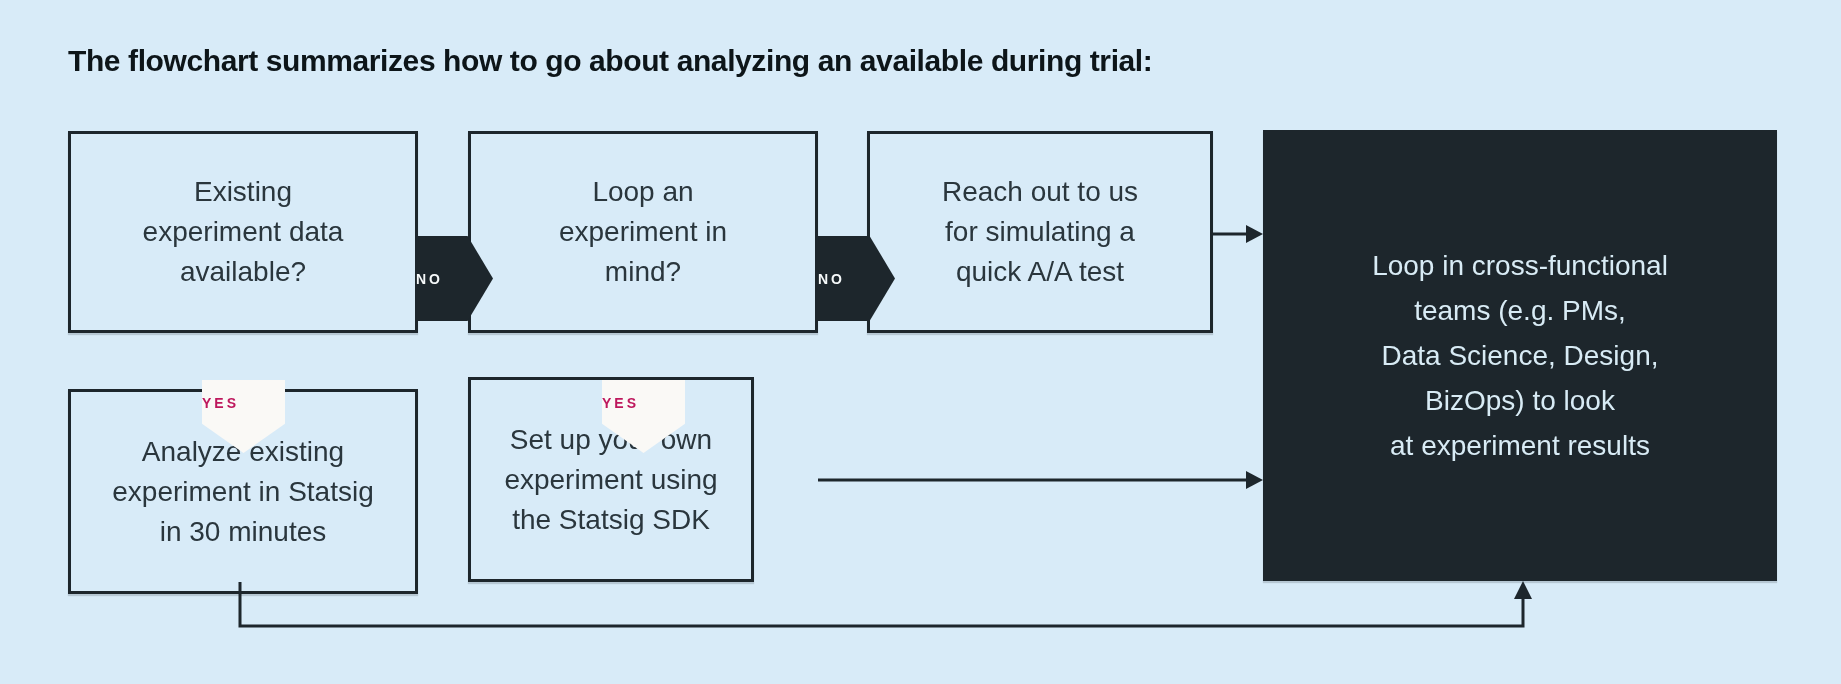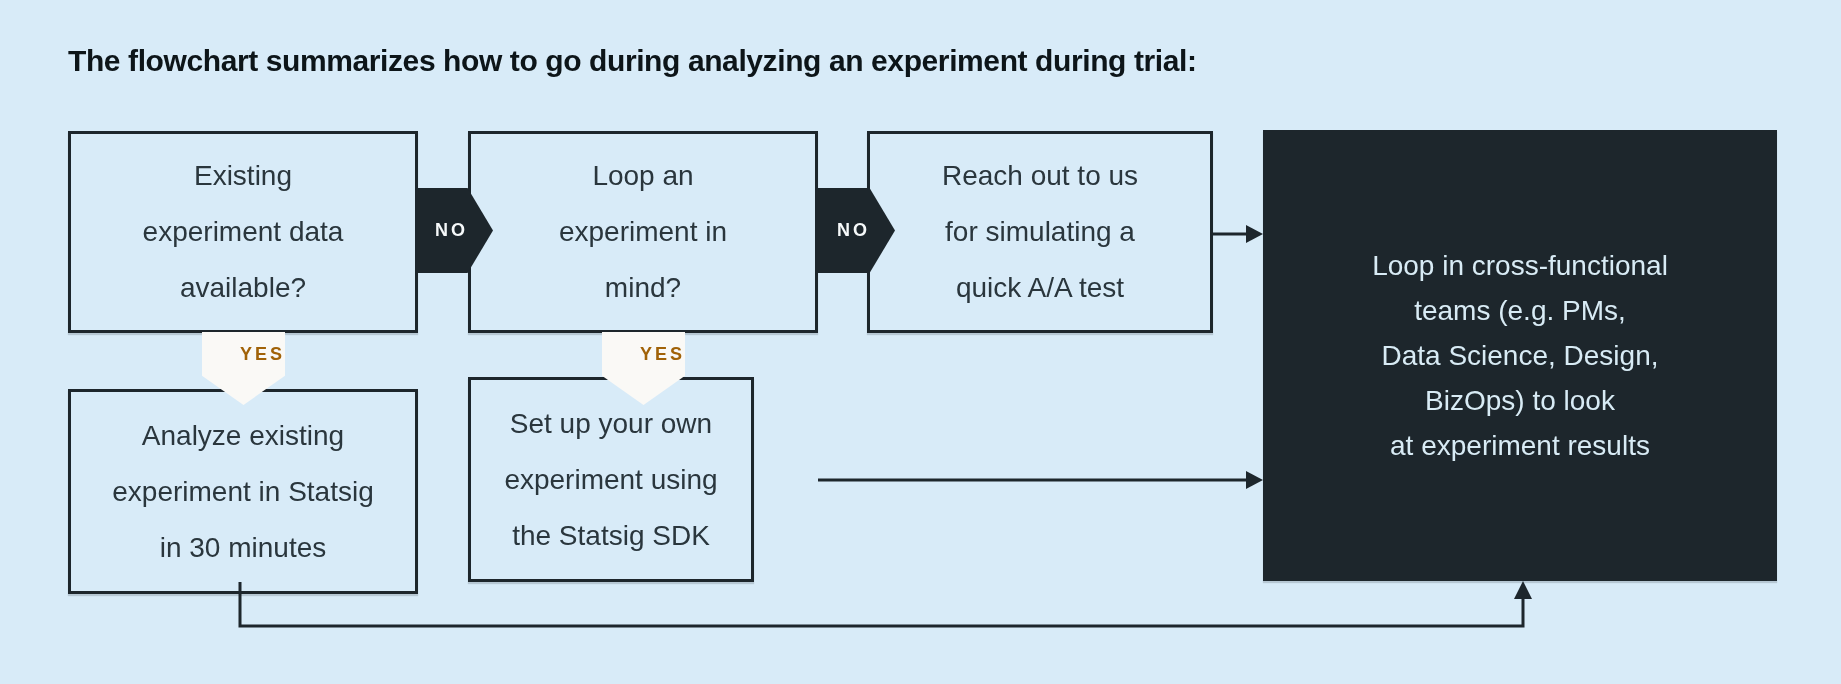--- a/index.html
+++ b/index.html
@@ -28,66 +28,67 @@
     display: flex;
     align-items: center;
     justify-content: center;
     box-shadow: 0 2px 1px rgba(29, 38, 44, 0.18);
     z-index: 1;
   }
   .node-text {
     white-space: pre-line;
     text-align: center;
     font-size: 28px;
-    line-height: 56px;
+    line-height: 40px;
     color: #2a363d;
   }
   .node.dark { background: #1d262c; border-color: #1d262c; }
   .node.dark .node-text { color: #d8ebf5; line-height: 45px; }
 
   .tag {
     position: absolute;
     display: flex;
     align-items: center;
-    justify-content: flex-end;
+    justify-content: flex-start;
     font-weight: 700;
-    font-size: 18px;
+    font-size: 14px;
     letter-spacing: 3px;
     z-index: 3;
+    margin-top: 48px;
   }
   .tag-no {
     background: #1d262c;
     color: #f6f9fa;
     clip-path: polygon(0 0, 67% 0, 100% 50%, 67% 100%, 0 100%);
     padding-right: 25px;
     box-sizing: border-box;
   }
   .tag-yes {
     background: #faf9f6;
-    color: #a16207;
+    color: #be185d;
     clip-path: polygon(0 0, 100% 0, 100% 60%, 50% 100%, 0 60%);
     padding-bottom: 28px;
     box-sizing: border-box;
   }
   svg.connectors {
     position: absolute;
     left: 0; top: 0;
     width: 1841px; height: 684px;
     z-index: 2;
     pointer-events: none;
   }
   svg.connectors path { stroke: #1d262c; stroke-width: 3; fill: none; }
   svg.connectors polygon { fill: #1d262c; stroke: none; }
 </style>
 </head>
 <body>
 
 <div class="canvas">
 
-  <div class="flow-title">The flowchart summarizes how to go during analyzing an experiment during trial:</div>
+  <div class="flow-title">The flowchart summarizes how to go about analyzing an available during trial:</div>
 
   <div class="node" style="left:68px; top:131px; width:350px; height:202px;">
     <span class="node-text">Existing
 experiment data
 available?</span>
   </div>
 
   <div class="node" style="left:468px; top:131px; width:350px; height:202px;">
     <span class="node-text">Loop an
 experiment in

